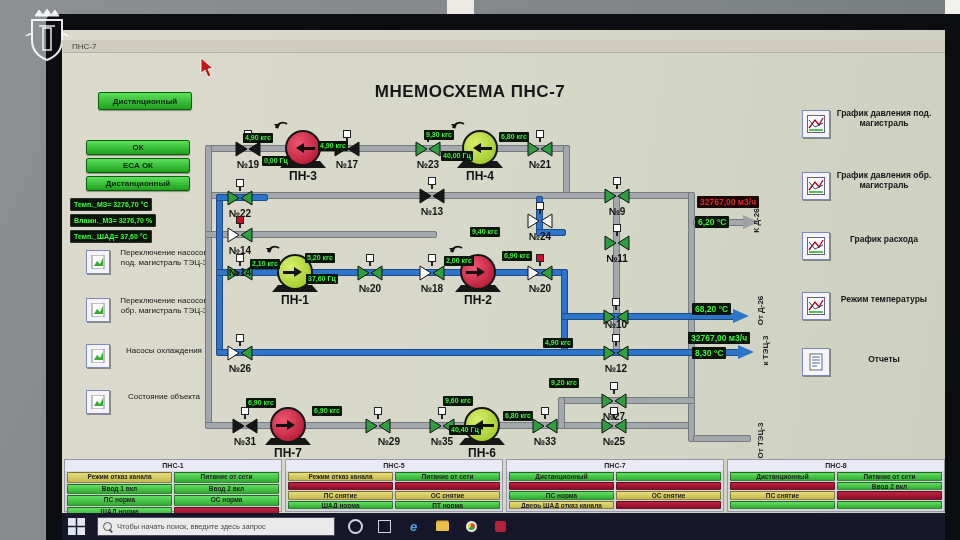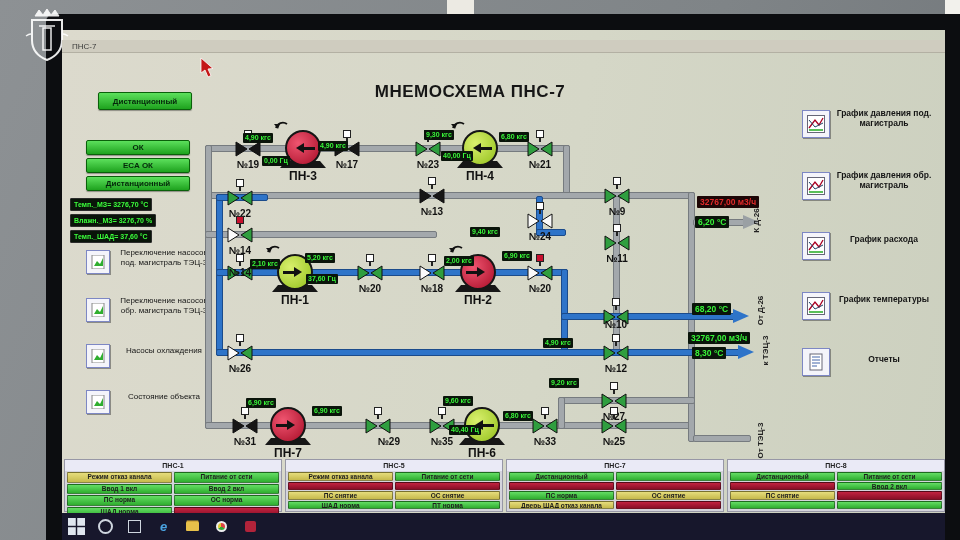--- a/index.html
+++ b/index.html
@@ -162,21 +162,21 @@
 </div>
 <div class="rlabel" style="left:828px;top:234px;">График расхода</div>
 <div class="icon-btn" style="left:802px;top:292px;width:26px;height:26px;">
   <svg width="18" height="18" viewBox="0 0 18 18">
       <rect x="0.5" y="0.5" width="17" height="17" fill="#fff" stroke="#667"></rect>
       <path d="M2 13 L8 5 L12 10 L16 3" fill="none" stroke="#a02" stroke-width="1.3"></path>
       <path d="M2 5 L8 12 L16 8" fill="none" stroke="#246" stroke-width="1"></path>
       <path d="M2 15 H16" stroke="#2a2" stroke-width="1.5"></path>
     </svg>
 </div>
-<div class="rlabel" style="left:828px;top:294px;">График температуры</div>
+<div class="rlabel" style="left:828px;top:294px;">Режим температуры</div>
 <div class="icon-btn" style="left:802px;top:348px;width:26px;height:26px;">
   <svg width="18" height="18" viewBox="0 0 18 18">
       <rect x="3" y="1" width="12" height="16" fill="#fff" stroke="#667"></rect>
       <path d="M5 4 H13 M5 7 H13 M5 10 H13 M5 13 H10" stroke="#46a" stroke-width="1"></path>
     </svg>
 </div>
 <div class="rlabel" style="left:828px;top:354px;">Отчеты</div>
 
 <div id="diagram">
     <div class="pipe" style="left: 205px; top: 145px; width: 365px; height: 7px;"></div>
@@ -520,20 +520,24 @@
 
 <div id="taskbar">
   <svg class="tb-ico" width="14" height="14" viewBox="0 0 14 14">
       <g fill="#dfe6ef">
         <rect x="0" y="0" width="6.4" height="6.4"></rect>
         <rect x="7.6" y="0" width="6.4" height="6.4"></rect>
         <rect x="0" y="7.6" width="6.4" height="6.4"></rect>
         <rect x="7.6" y="7.6" width="6.4" height="6.4"></rect>
       </g>
     </svg>
+  <div class="tsearch">
+    <span class="mag"></span>
+    <span>Чтобы начать поиск, введите здесь запрос</span>
+  </div>
   <span class="tb-ico">
       <span style="width:11px;height:11px;border:2px solid #cfd6df;border-radius:50%;"></span>
     </span>
   <span class="tb-ico">
       <span style="width:11px;height:11px;border:1.5px solid #cfd6df;"></span>
     </span>
   <span class="tb-ico" style="color:#4aa3e0;font-weight:bold;font-size:13px;font-style:italic;">e</span>
   <span class="tb-ico">
       <span style="width:13px;height:9px;background:#e8c14a;border-radius:1px;box-shadow:0 -2px 0 -0.5px #d4a93a;"></span>
     </span>

